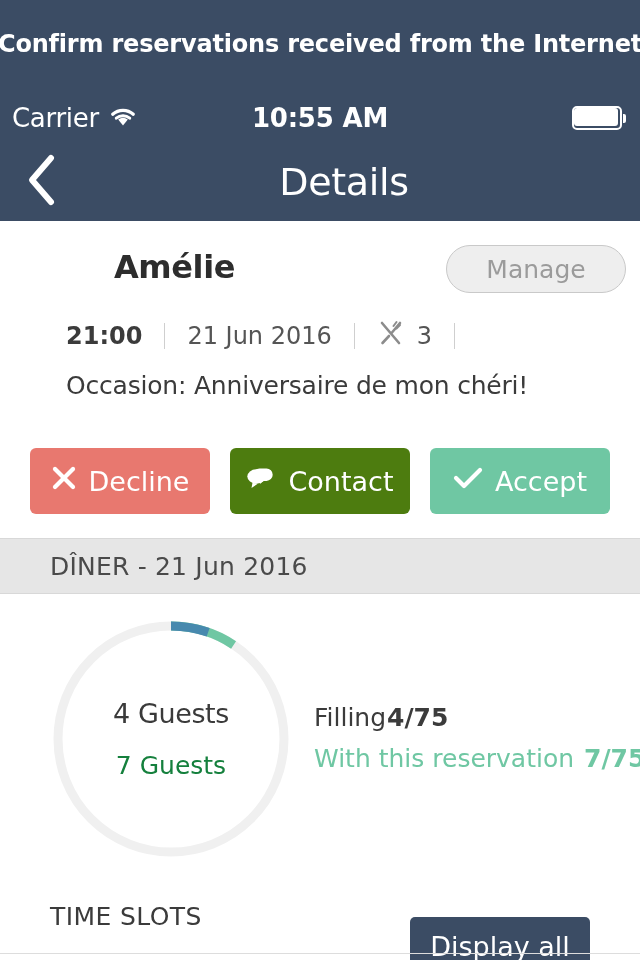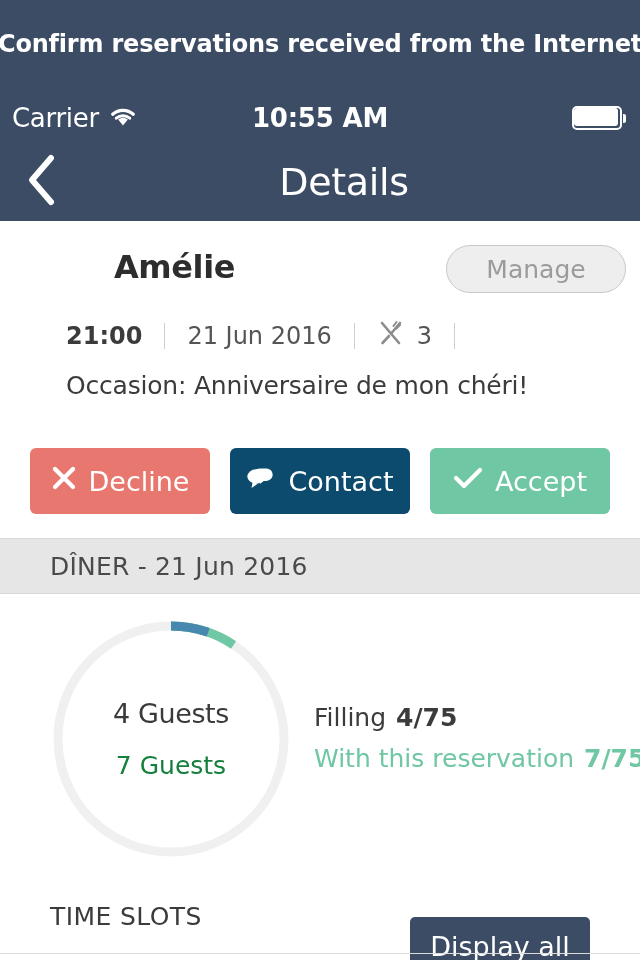--- a/index.html
+++ b/index.html
@@ -87,21 +87,21 @@
 
   
   .actions { position:absolute; left:0; top:448px; width:640px; height:66px; }
   .act-btn {
     position:absolute; top:0; width:180px; height:66px; border-radius:6px;
     display:flex; align-items:center; justify-content:center; gap:12px;
     color:#ffffff; font-size:27px; cursor:pointer; border:none;
     font-family:"DejaVu Sans", sans-serif;
   }
   .act-decline { left:30px; background:#e8786f; }
-  .act-contact { left:230px; background:#0c4a6e; }
+  .act-contact { left:230px; background:#4d7c0f; }
   .act-accept  { left:430px; background:#6fc7a3; }
 
   
   .section-bar {
     position:absolute; left:0; top:538px; width:640px; height:56px;
     background:#e6e6e6; border-top:1px solid #d8d8d8; border-bottom:1px solid #d8d8d8;
     display:flex; align-items:center;
   }
   .section-bar-text { margin-left:50px; font-size:25px; color:#4a4a4a; letter-spacing:0.2px; }
 
@@ -109,21 +109,21 @@
   .donut-wrap { position:absolute; left:50px; top:618px; width:242px; height:242px; }
   .donut-center {
     position:absolute; left:0; top:0; width:242px; height:242px;
     display:flex; flex-direction:column; align-items:center; justify-content:center;
   }
   .donut-main { font-size:27px; color:#3a3a3a; letter-spacing:-0.4px; }
   .donut-sub { margin-top:22px; font-size:25px; color:#15803d; }
 
   .filling-block { position:absolute; left:314px; top:703px; }
   .filling-line1 { font-size:25px; color:#3b3b3b; white-space:nowrap; }
-  .filling-line1 b { font-weight:bold; margin-left:10px; }
+  .filling-line1 b { font-weight:bold; margin-left:1px; }
   .filling-line2 { margin-top:12px; font-size:25px; color:#6fc7a3; white-space:nowrap; }
   .filling-line2 b { font-weight:bold; margin-left:10px; }
 
   
   .slots-row { position:absolute; left:0; top:884px; width:640px; height:70px; }
   .slots-label {
     position:absolute; left:50px; top:18px;
     font-size:25px; color:#3b3b3b; letter-spacing:0.4px;
   }
   .display-all {

